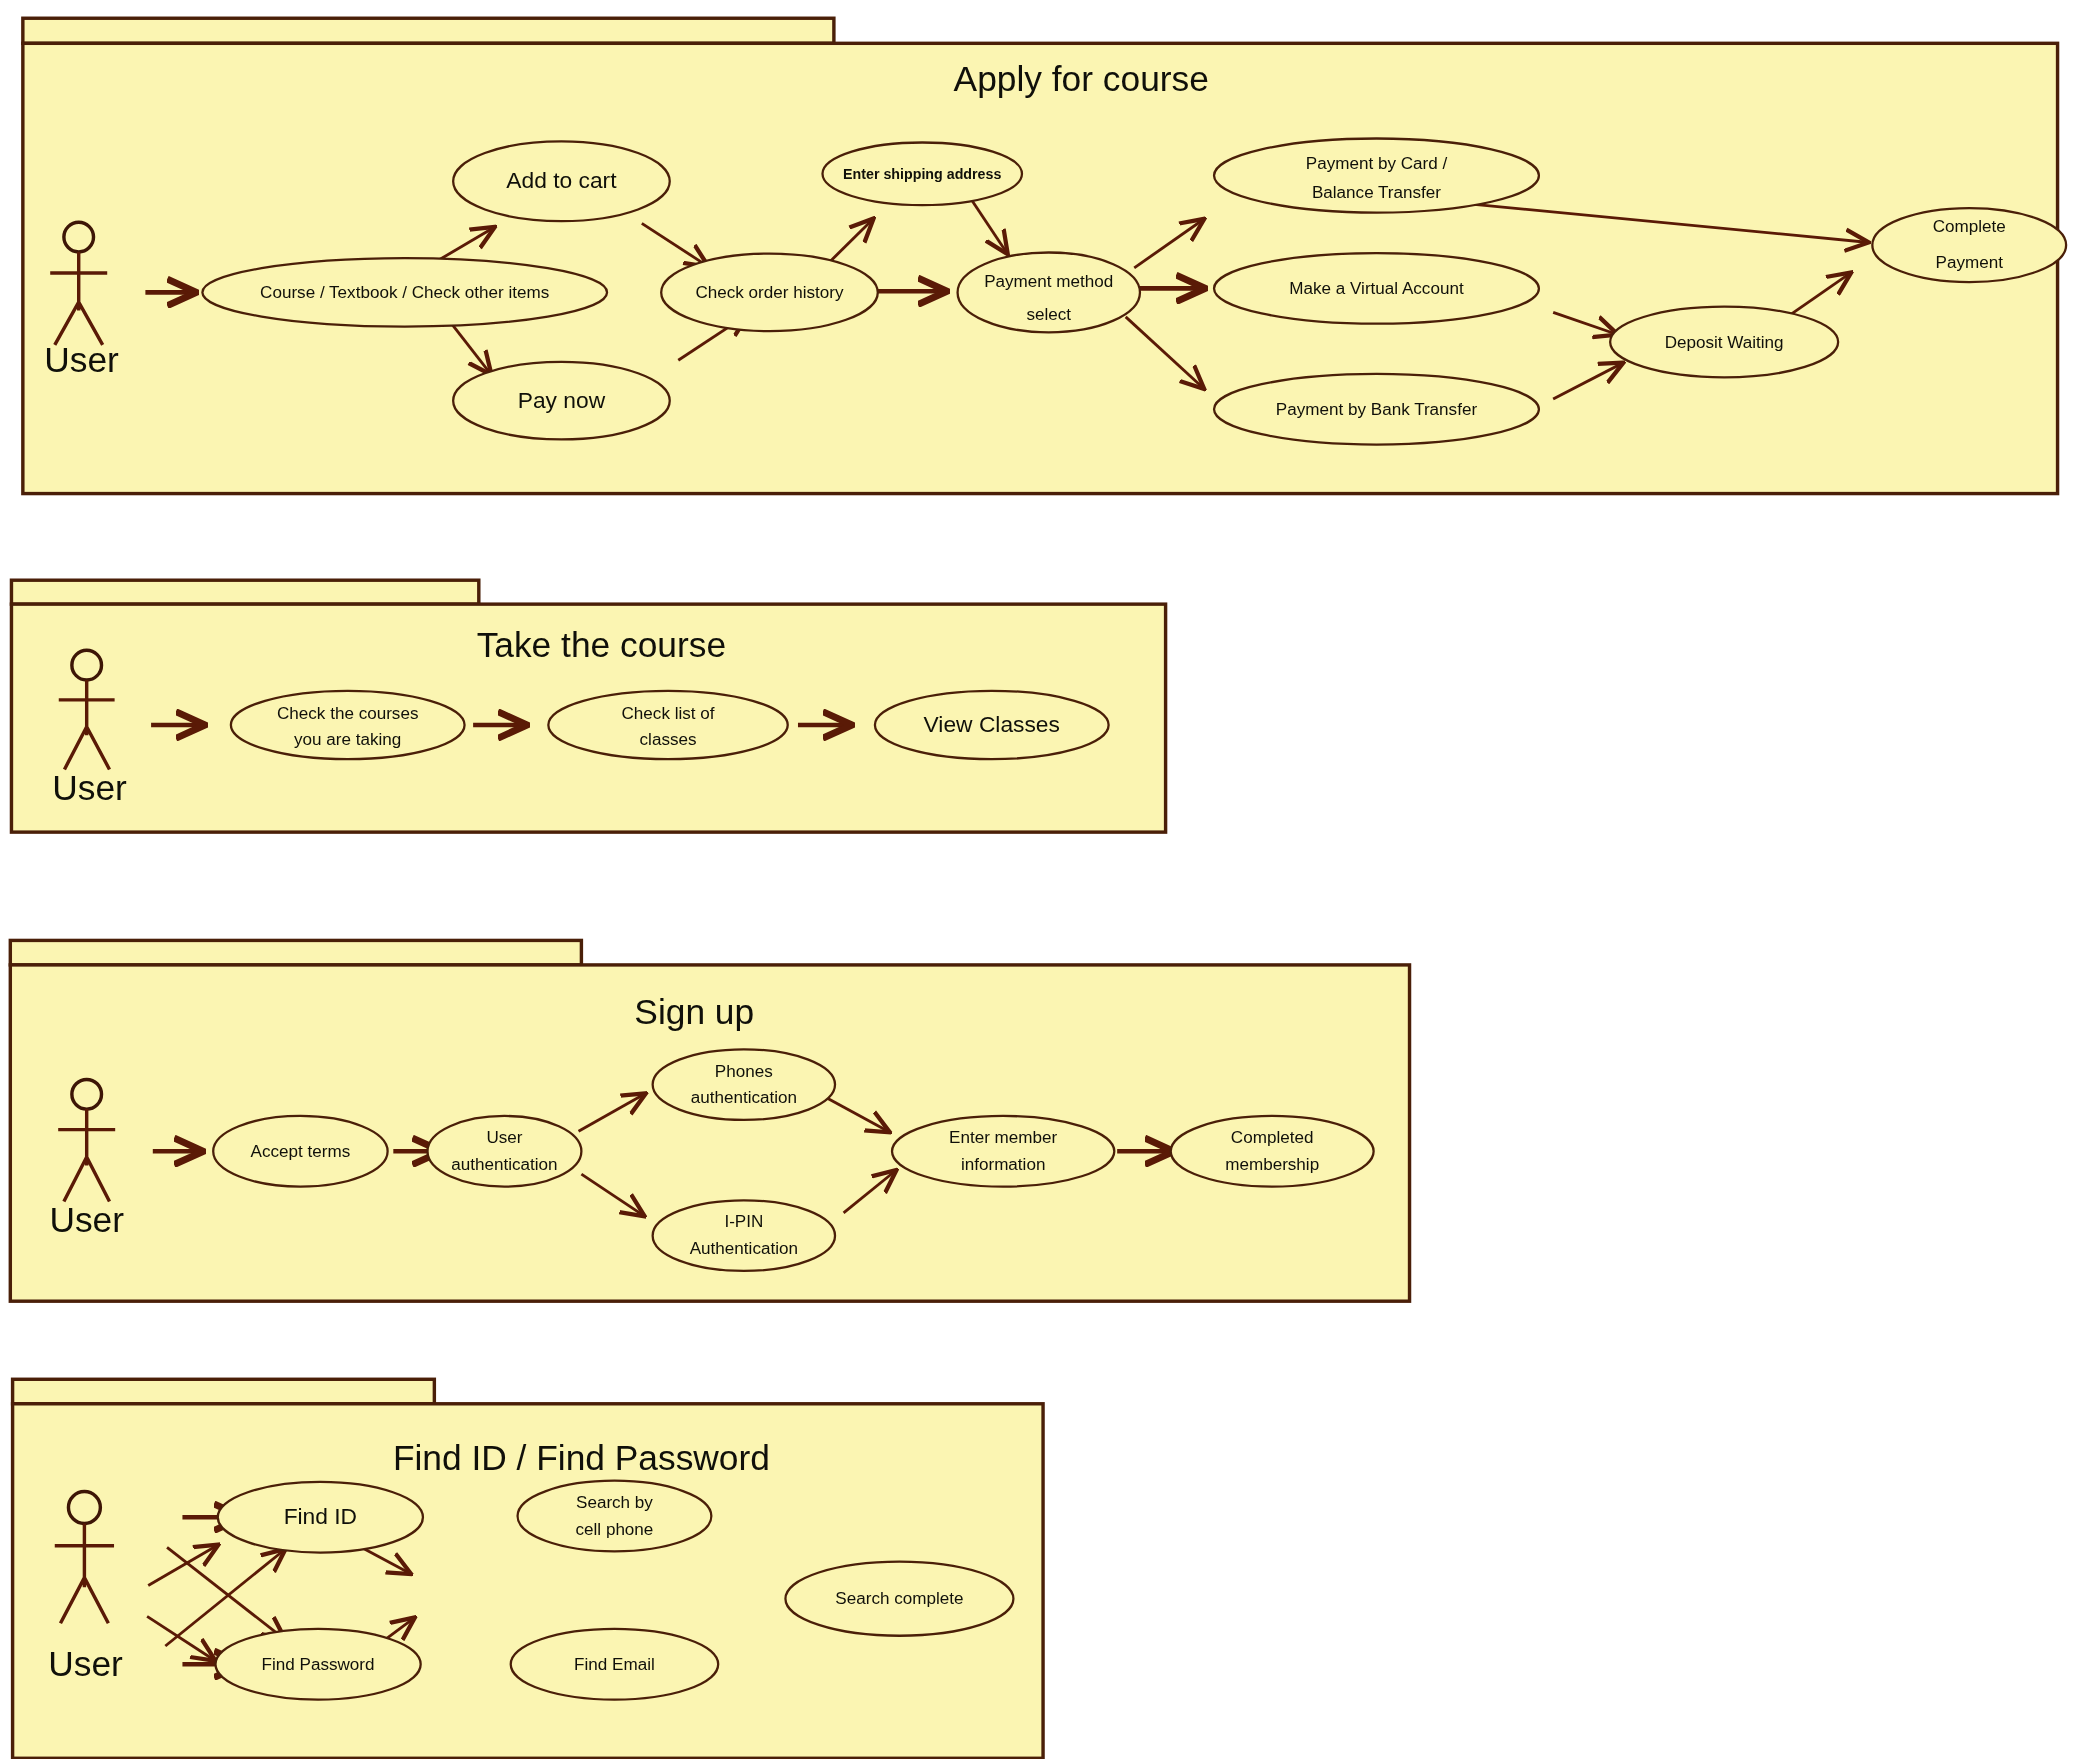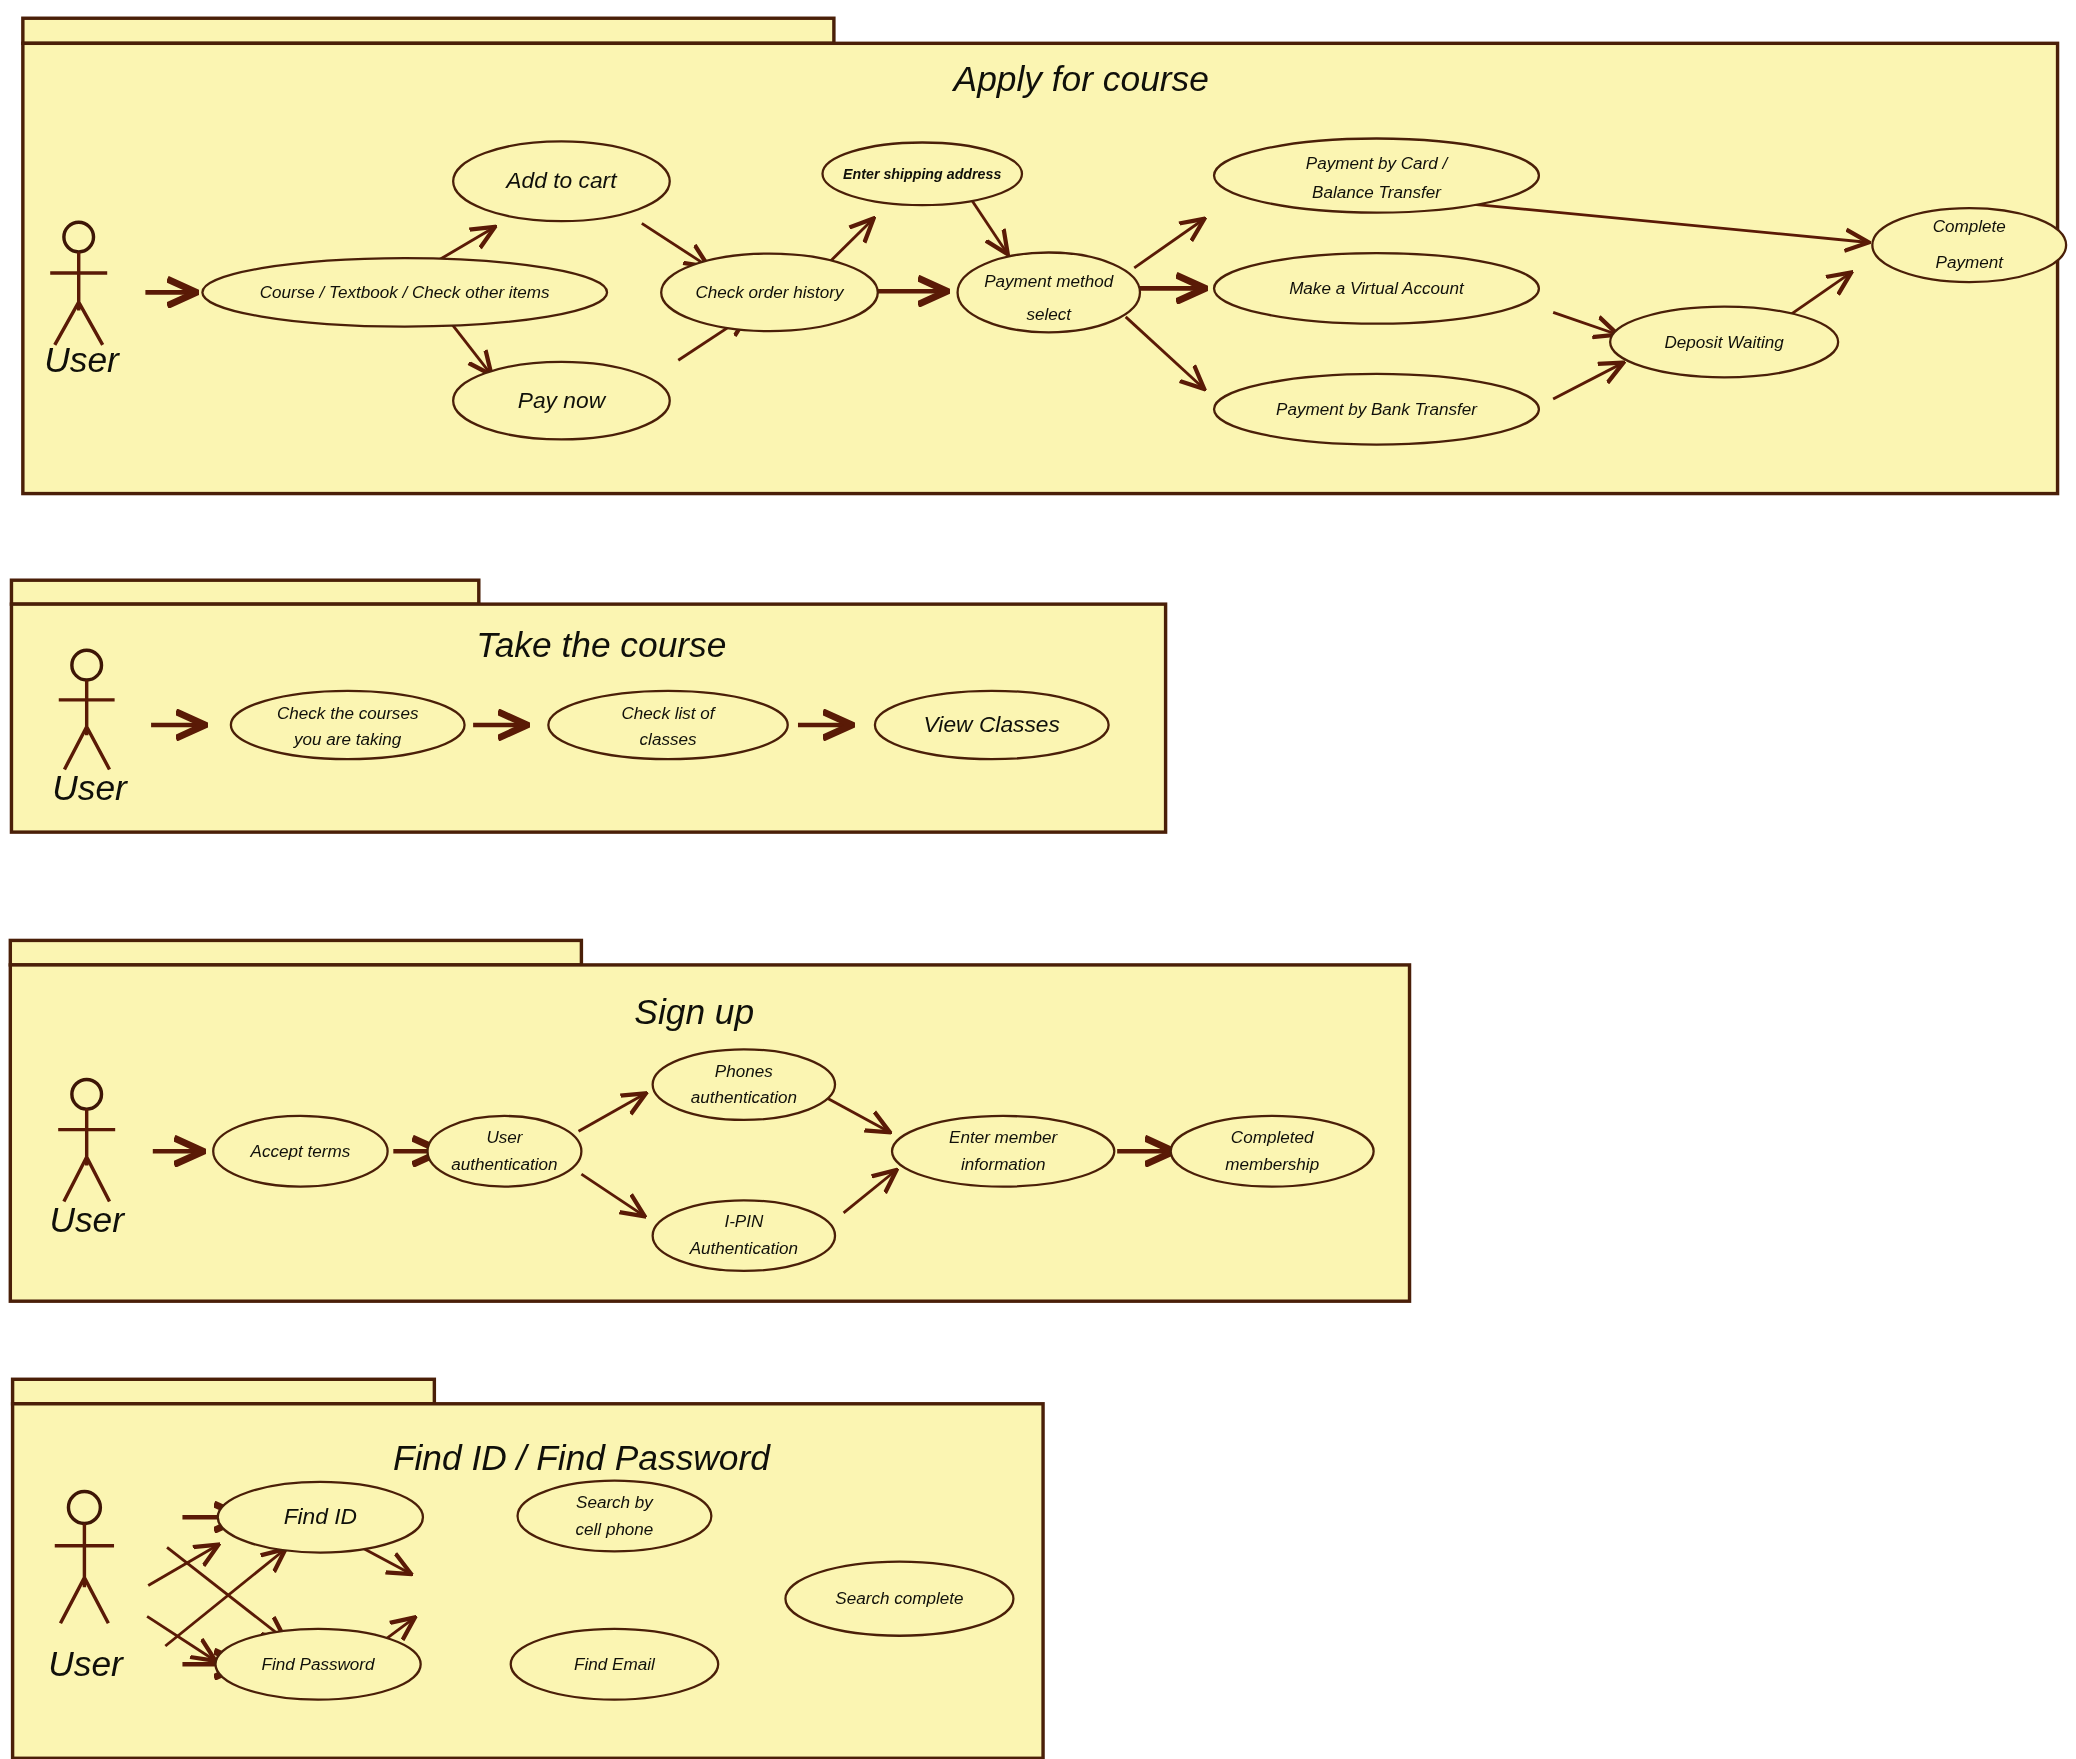--- a/index.html
+++ b/index.html
@@ -14,21 +14,20 @@
     position: relative;
     font-family: "Liberation Sans", sans-serif;
     overflow: hidden;
   }
   #canvas {
     position: absolute;
     left: 0;
     top: 0;
     width: 2077px;
     height: 1760px;
-    font-style: italic;
   }
   svg#diagram {
     position: absolute;
     left: 0;
     top: 0;
     width: 2077px;
     height: 1760px;
   }
   .pkg-body, .pkg-tab {
     fill: #fbf5b2;

